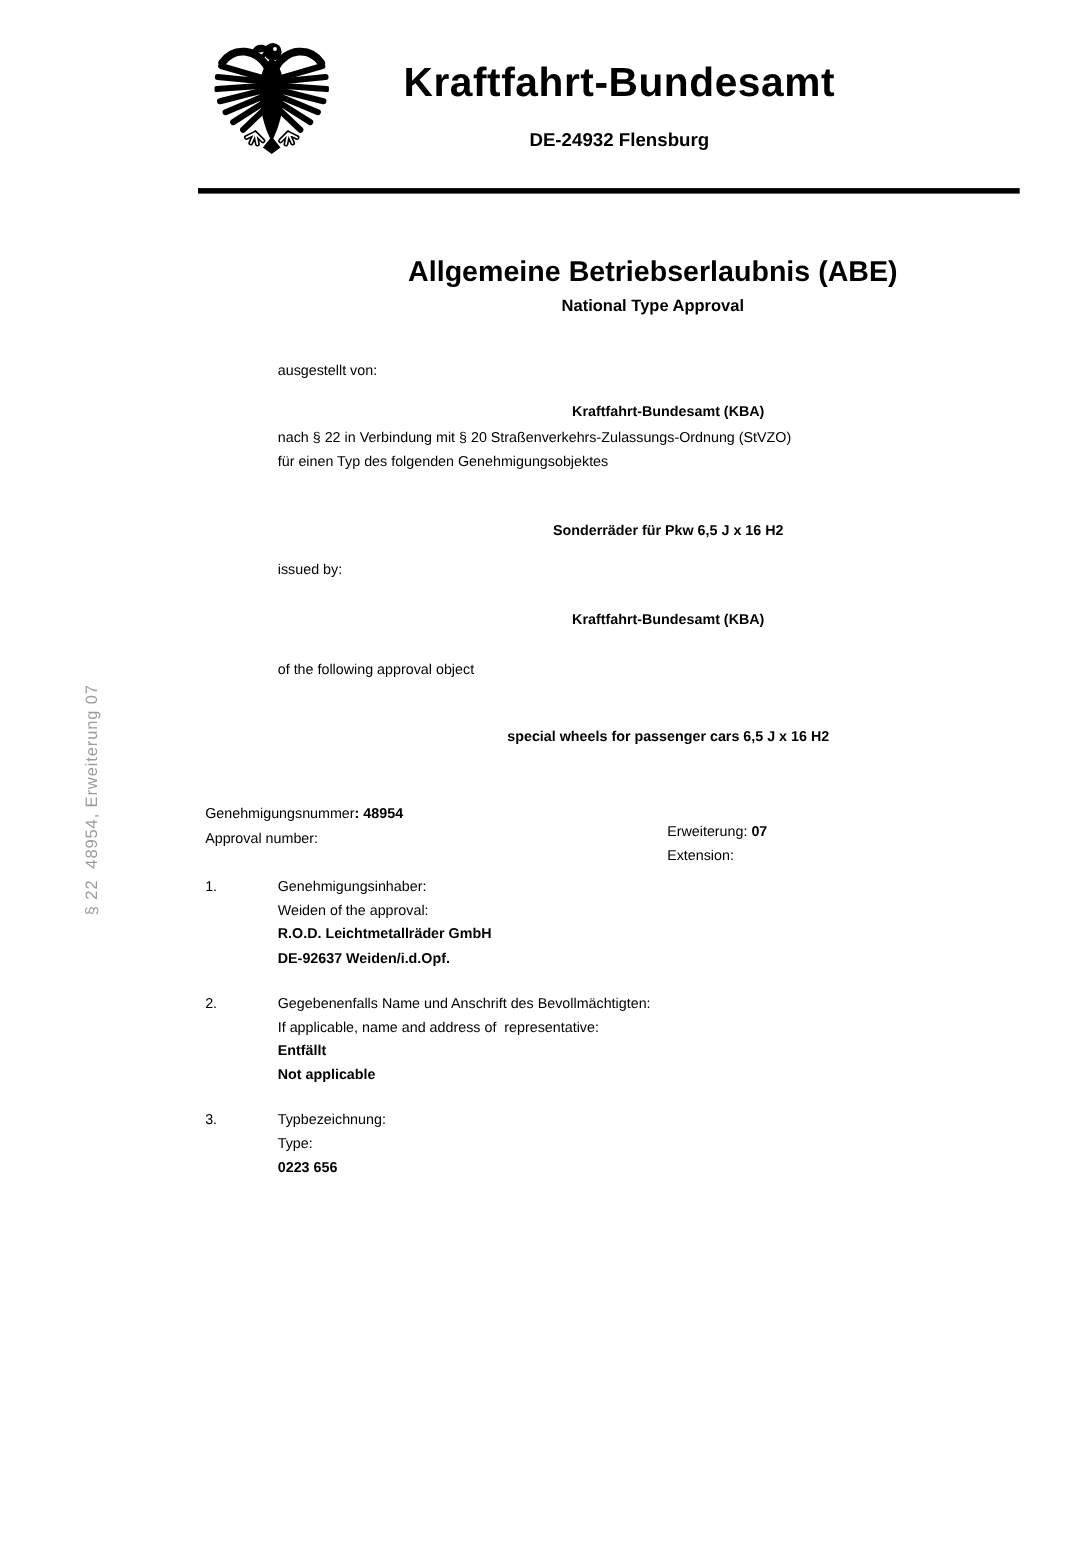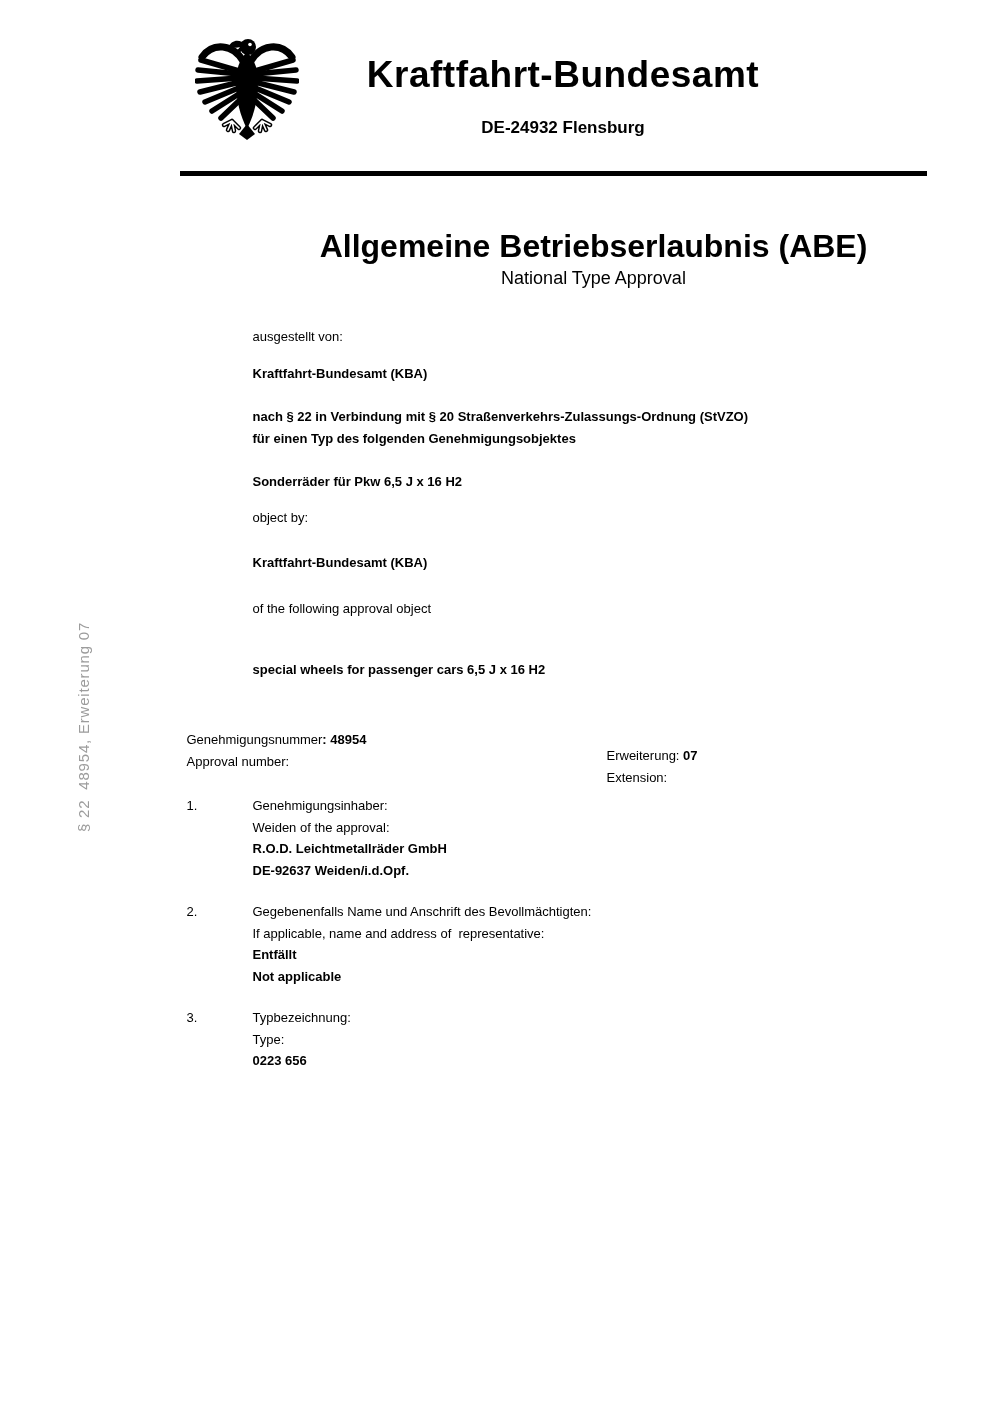--- a/index.html
+++ b/index.html
@@ -16,25 +16,25 @@
   .line { font-size:13px; line-height:21.5px; white-space:pre-wrap; }
 
   
   .header-text { left:0; top:54px; width:993px; text-align:center; }
   .agency-name { font-size:37px; font-weight:bold; line-height:42px; letter-spacing:0.5px; }
   .agency-address { font-size:17px; font-weight:bold; line-height:22px; margin-top:21px; }
   .header-rule { left:113px; top:171px; width:761px; height:5px; background:#000; }
 
   
   .doc-title-block { left:186px; top:228px; width:682px; text-align:center; }
-  .doc-title { font-size:32px; font-weight:bold; line-height:37px; }
-  .doc-subtitle { font-size:18px; font-weight:normal; line-height:27px; }
+  .doc-title { font-size:26px; font-weight:bold; line-height:37px; }
+  .doc-subtitle { font-size:15px; font-weight:bold; line-height:27px; }
 
   
-  .content-center { left:186px; width:682px; }
+  .content-center { left:200px; width:682px; text-align:center; }
   .content-left { left:186px; width:682px; }
 
   
   .item-no { left:120px; width:60px; }
 
   
   .edge-watermark {
     left:8px; top:832px;
     transform:rotate(-90deg); transform-origin:0 0;
     font-size:15px; line-height:18px; color:#9c9c9c;
@@ -101,28 +101,28 @@
 
   <div class="abs doc-title-block">
     <div class="doc-title">Allgemeine Betriebserlaubnis (ABE)</div>
     <div class="doc-subtitle">National Type Approval</div>
   </div>
 
   <div class="abs content-left line" style="top:326px;">ausgestellt von:</div>
 
   <div class="abs content-center line b" style="top:363px;">Kraftfahrt-Bundesamt (KBA)</div>
 
-  <div class="abs content-left" style="top:406px;font-weight:bold;">
+  <div class="abs content-left" style="top:387px;">
     <div class="line">nach § 22 in Verbindung mit § 20 Straßenverkehrs-Zulassungs-Ordnung (StVZO)</div>
     <div class="line">für einen Typ des folgenden Genehmigungsobjektes</div>
   </div>
 
   <div class="abs content-center line b" style="top:471px;">Sonderräder für Pkw 6,5 J x 16 H2</div>
 
-  <div class="abs content-left line" style="top:507px;">object by:</div>
+  <div class="abs content-left line" style="top:507px;">issued by:</div>
 
   <div class="abs content-center line b" style="top:552px;">Kraftfahrt-Bundesamt (KBA)</div>
 
   <div class="abs content-left" style="top:598px;">
     <div class="line">of the following approval object</div>
   </div>
 
   <div class="abs content-center line b" style="top:659px;">special wheels for passenger cars 6,5 J x 16 H2</div>
 
   <div class="abs" style="left:120px; top:729px; width:410px;">

